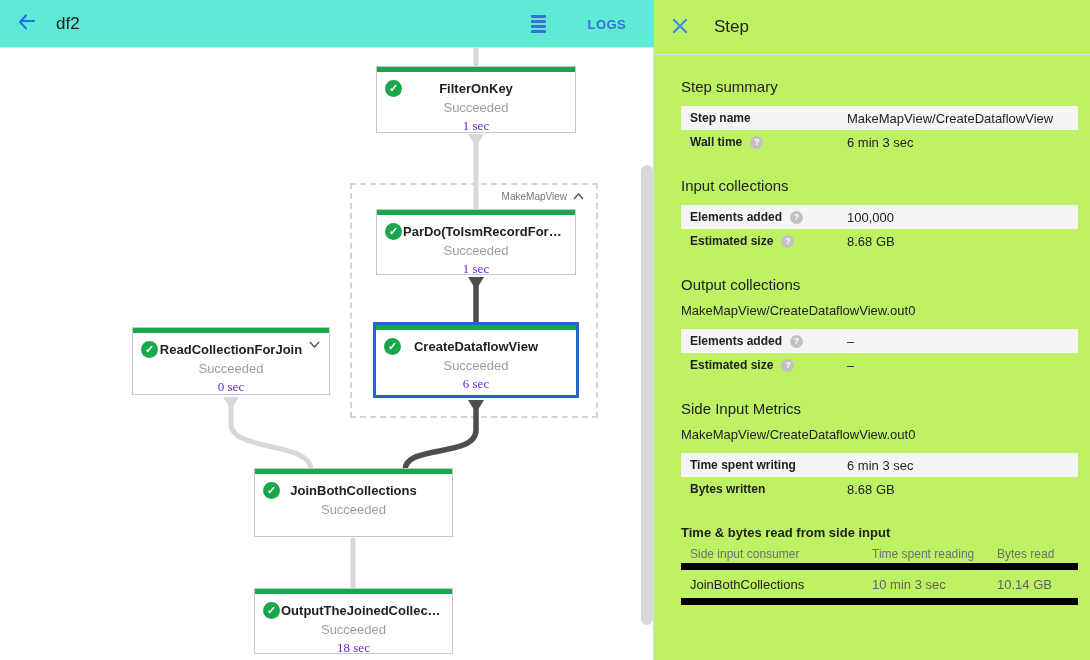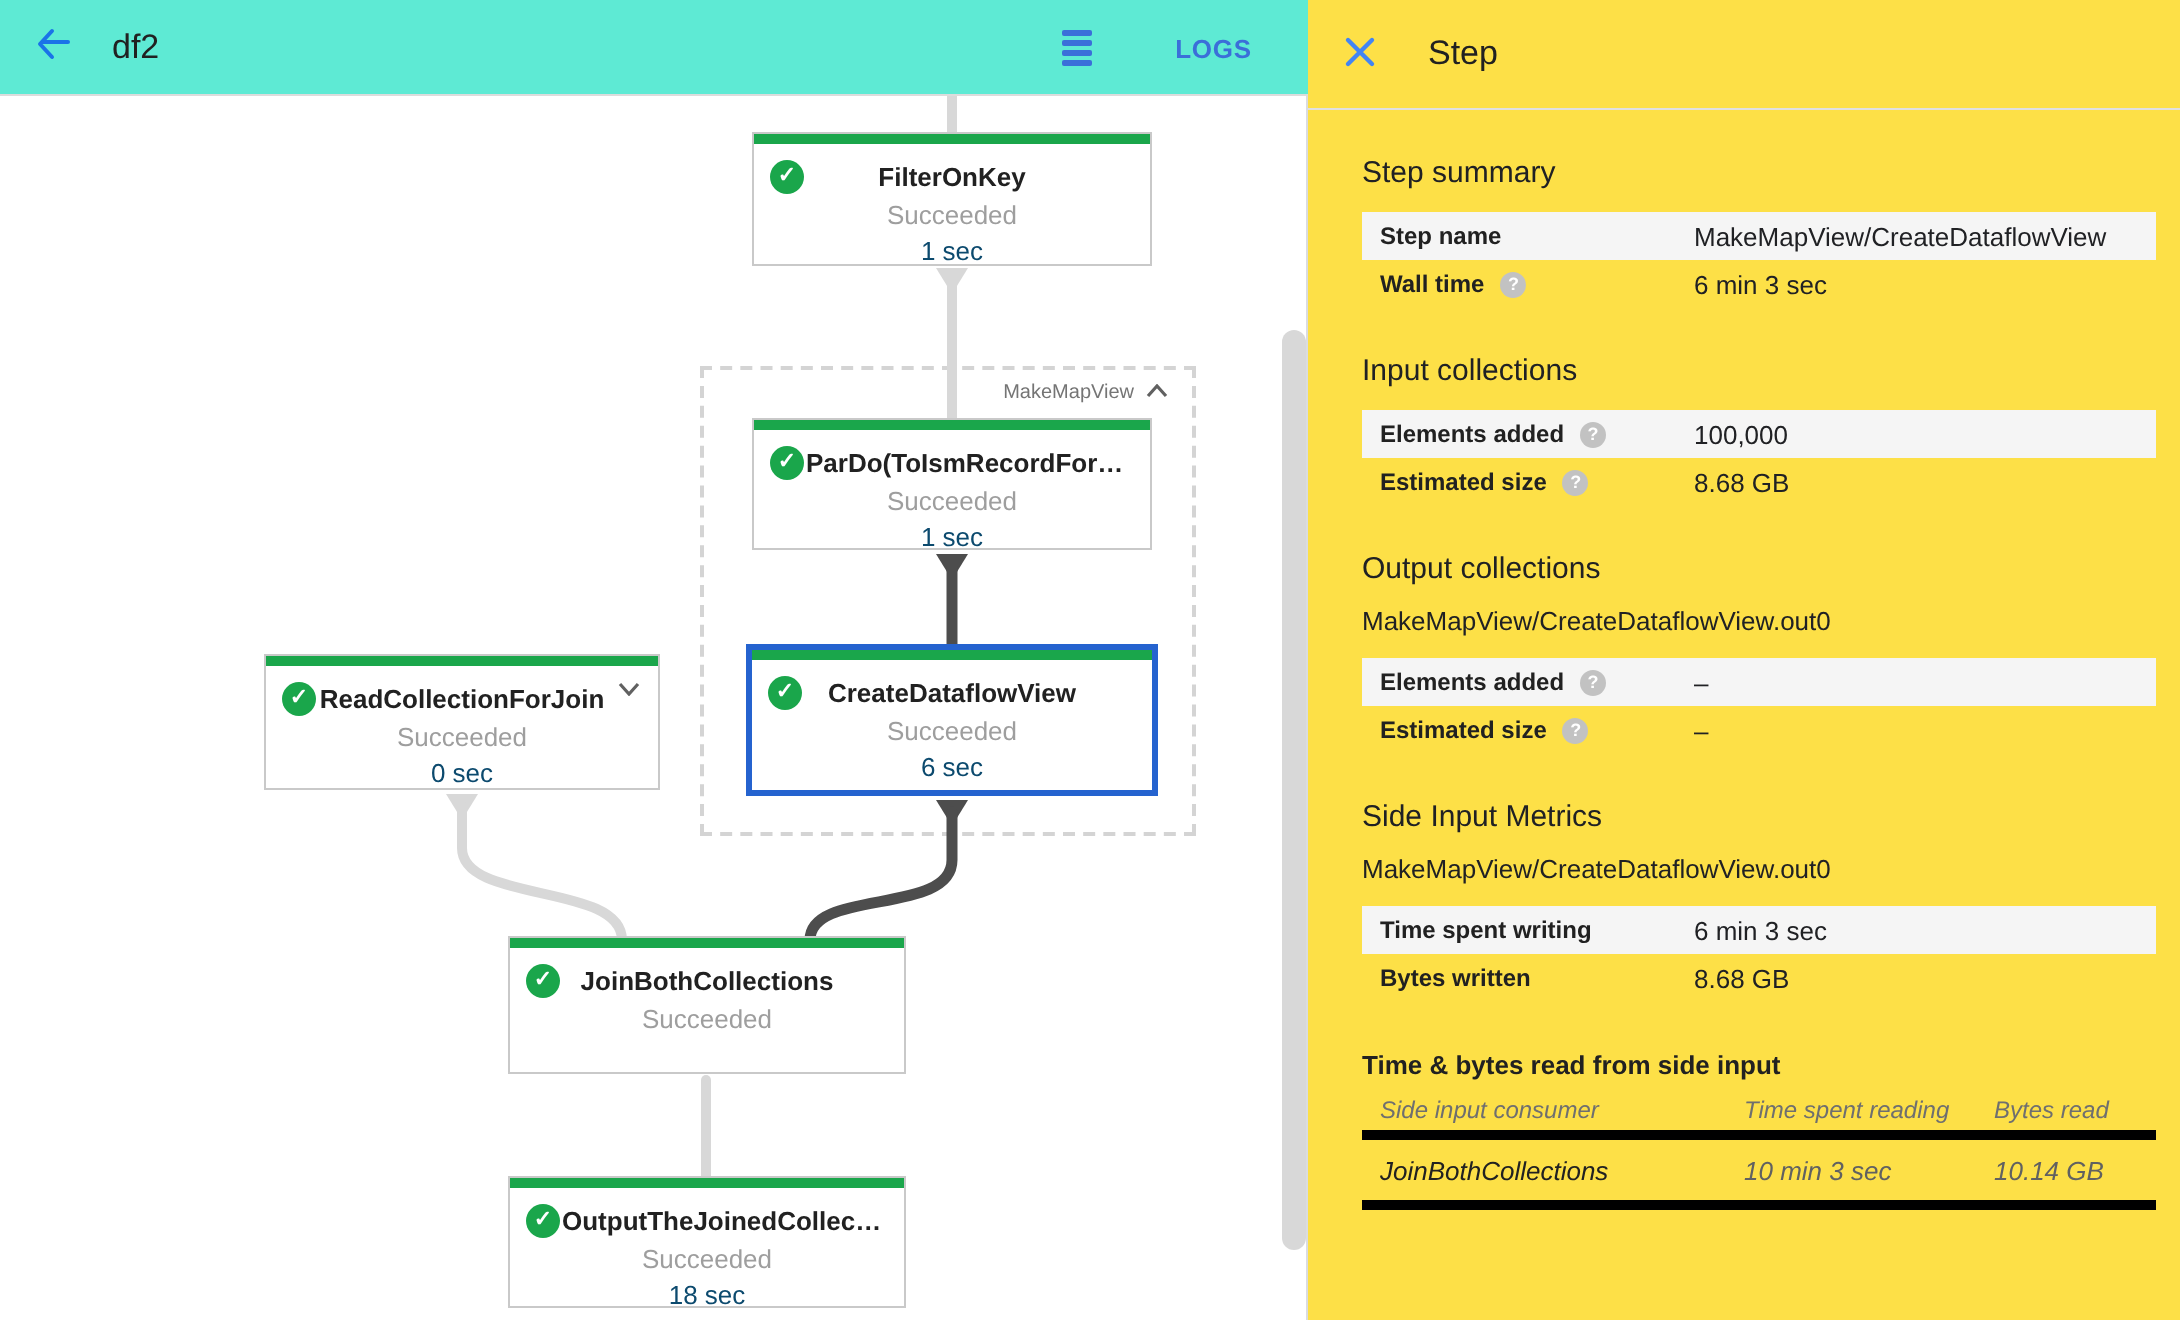--- a/index.html
+++ b/index.html
@@ -30,49 +30,49 @@
 
   .node { position:absolute; background:#fff; border:1px solid #c9c9c9; z-index:10;
           text-align:center; cursor:pointer; }
   .node-bar { position:absolute; left:0; top:0; width:100%; height:5px; background:#1aa64b; }
   .node .check { position:absolute; left:8px; top:13px; width:17px; height:17px; border-radius:50%;
                  background:#1aa64b; color:#fff; font-size:11px; font-weight:bold; line-height:17px;
                  text-align:center; }
   .node-title { margin-top:13px; font-size:13px; font-weight:bold; color:#212121; line-height:18px;
                 padding:0 26px; white-space:nowrap; overflow:hidden; }
   .node-status { font-size:13px; color:#9e9e9e; line-height:19px; }
-  .node-time { font-size:13px; color:#0c4a6e; line-height:18px; }
+  .node-time { font-size:13px; color:#6d28d9; line-height:18px;font-family:Liberation Serif, serif; }
   .node.selected { border:3px solid #2563cf; }
   .node .expander { position:absolute; right:9px; top:13px; color:#616161; cursor:pointer; line-height:0; }
 
   .vscrollbar { position:absolute; left:641px; top:165px; width:12px; height:460px;
                 background:#d8d8d8; border-radius:6px; z-index:20; cursor:pointer; }
 
   
-  .panel { position:absolute; left:654px; top:0; width:436px; height:660px; background:#fde047; }
+  .panel { position:absolute; left:654px; top:0; width:436px; height:660px; background:#bef264; }
   .panel-header { height:55px; border-bottom:1px solid #e0e0e0; display:flex; align-items:center; }
   .close-btn { width:36px; height:36px; margin-left:8px; display:flex; align-items:center;
                justify-content:center; cursor:pointer; background:none; border:none; }
   .panel-title { font-size:17px; color:#212121; margin-left:16px; }
 
   .panel-body { padding:0 12px 16px 27px; }
   .sec-heading { font-size:15px; color:#202124; font-weight:400; margin-top:23px; }
   .collection-name { font-size:13px; color:#202124; margin-top:10px; }
   .kv-rows { margin-top:11px; }
   .kv-row { display:flex; align-items:center; height:24px; padding:0 9px; font-size:13px; }
   .kv-row.alt { background:#f5f5f5; }
   .kv-label { width:157px; flex:0 0 157px; font-size:12px; font-weight:bold; color:#212121;
               display:flex; align-items:center; gap:8px; }
   .help { display:inline-block; width:13px; height:13px; border-radius:50%; background:#c2c2c2;
           color:#fff; font-size:9px; font-weight:bold; line-height:13px; text-align:center; cursor:pointer; }
   .kv-value { color:#202124; }
 
   .tbl-heading { font-size:13px; font-weight:bold; color:#212121; margin-top:24px; }
   .tbl { margin-top:8px; }
-  .tbl-row { display:flex; align-items:center; border-bottom:5px solid #000000; padding:0 9px;font-style:italic; }
+  .tbl-row { display:flex; align-items:center; border-bottom:7px solid #000000; padding:0 9px; }
   .tbl-row.head { height:22px; color:#6f6f6f; font-size:12px; padding-bottom:4px; }
   .tbl-row.data { height:35px; font-size:13px; }
   .tc1 { flex:1; text-align:left; color:inherit; }
   .tc2 { flex:0 0 125px; text-align:left; }
   .tbl-row.data .tc2, .tbl-row.data .tc3 { color:#616161; }
   .tbl-row.data .tc1 { color:#212121; }
   .tc3 { flex:0 0 72px; text-align:left; }
 </style>
 </head>
 <body>

